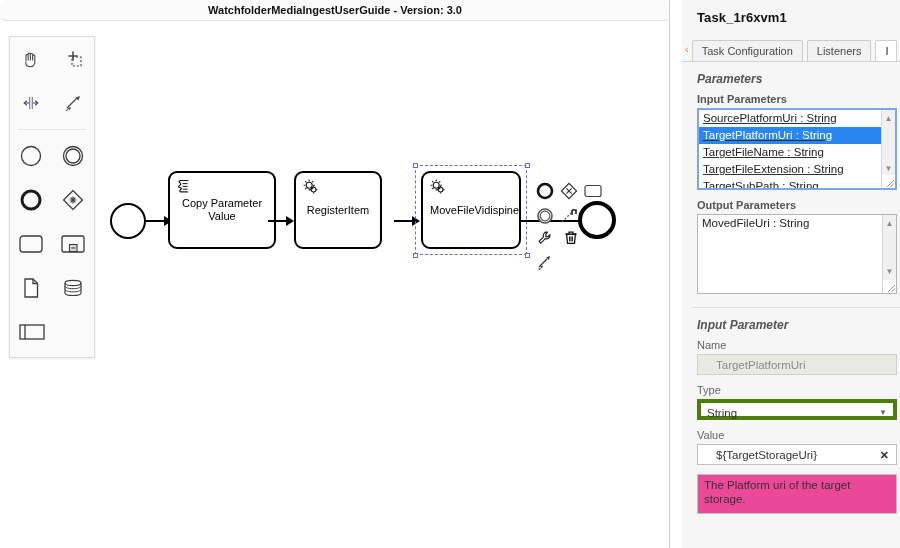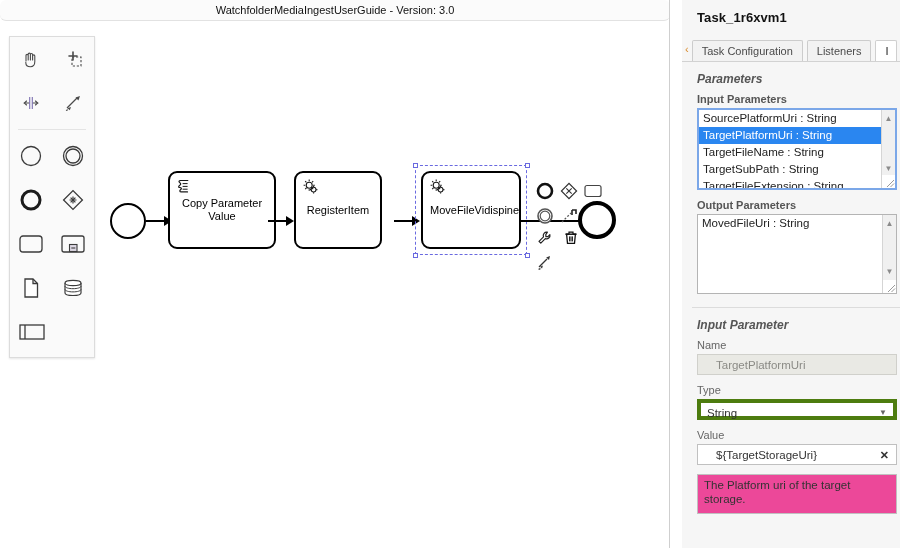--- a/index.html
+++ b/index.html
@@ -16,21 +16,21 @@
   #canvas-area {
     position: absolute; left: 0; top: 0;
     width: 670px; height: 548px;
     background: #ffffff;
     border-right: 1px solid #cfcfcf;
     overflow: hidden;
   }
   #diagram-title {
     position: absolute; left: 0; top: 0; width: 670px; height: 21px;
     text-align: center;
-    font-size: 11px; font-weight: normal; color: #111;
+    font-size: 11px; font-weight: bold; color: #111;
     line-height: 21px;
     background: #fbfbfb;
     border-bottom: 1px solid #e2e2e2;
     white-space: nowrap;
     border-radius: 6px;
   }
 
   
   #palette {
     position: absolute; left: 9px; top: 36px;
@@ -463,26 +463,26 @@
       <div class="tab active clipped">I</div>
       <div class="tab-scroll">›</div>
     </div>
 
     <div class="panel-body">
 
       <div class="section-title">Parameters</div>
 
       <div class="field-label">Input Parameters</div>
 
-      <div class="listbox focused" style="height:82px;">
+      <div class="listbox focused" style="height:82px;text-decoration:underline;">
         <div class="lb-item">SourcePlatformUri : String</div>
         <div class="lb-item selected">TargetPlatformUri : String</div>
         <div class="lb-item">TargetFileName : String</div>
+        <div class="lb-item">TargetFileExtension : String</div>
         <div class="lb-item">TargetSubPath : String</div>
-        <div class="lb-item">TargetFileExtension : String</div>
         <div class="lb-scroll">
           <div class="lb-arrow" style="top:2px;">▲</div>
           <div class="lb-arrow" style="top:52px;">▼</div>
           <div class="lb-grip">
             <svg width="13" height="13" viewBox="0 0 13 13">
               <path d="M12 5L5 12 M12 8.5L8.5 12" stroke="#9a9a9a" stroke-width="1"></path>
             </svg>
           </div>
         </div>
       </div>

